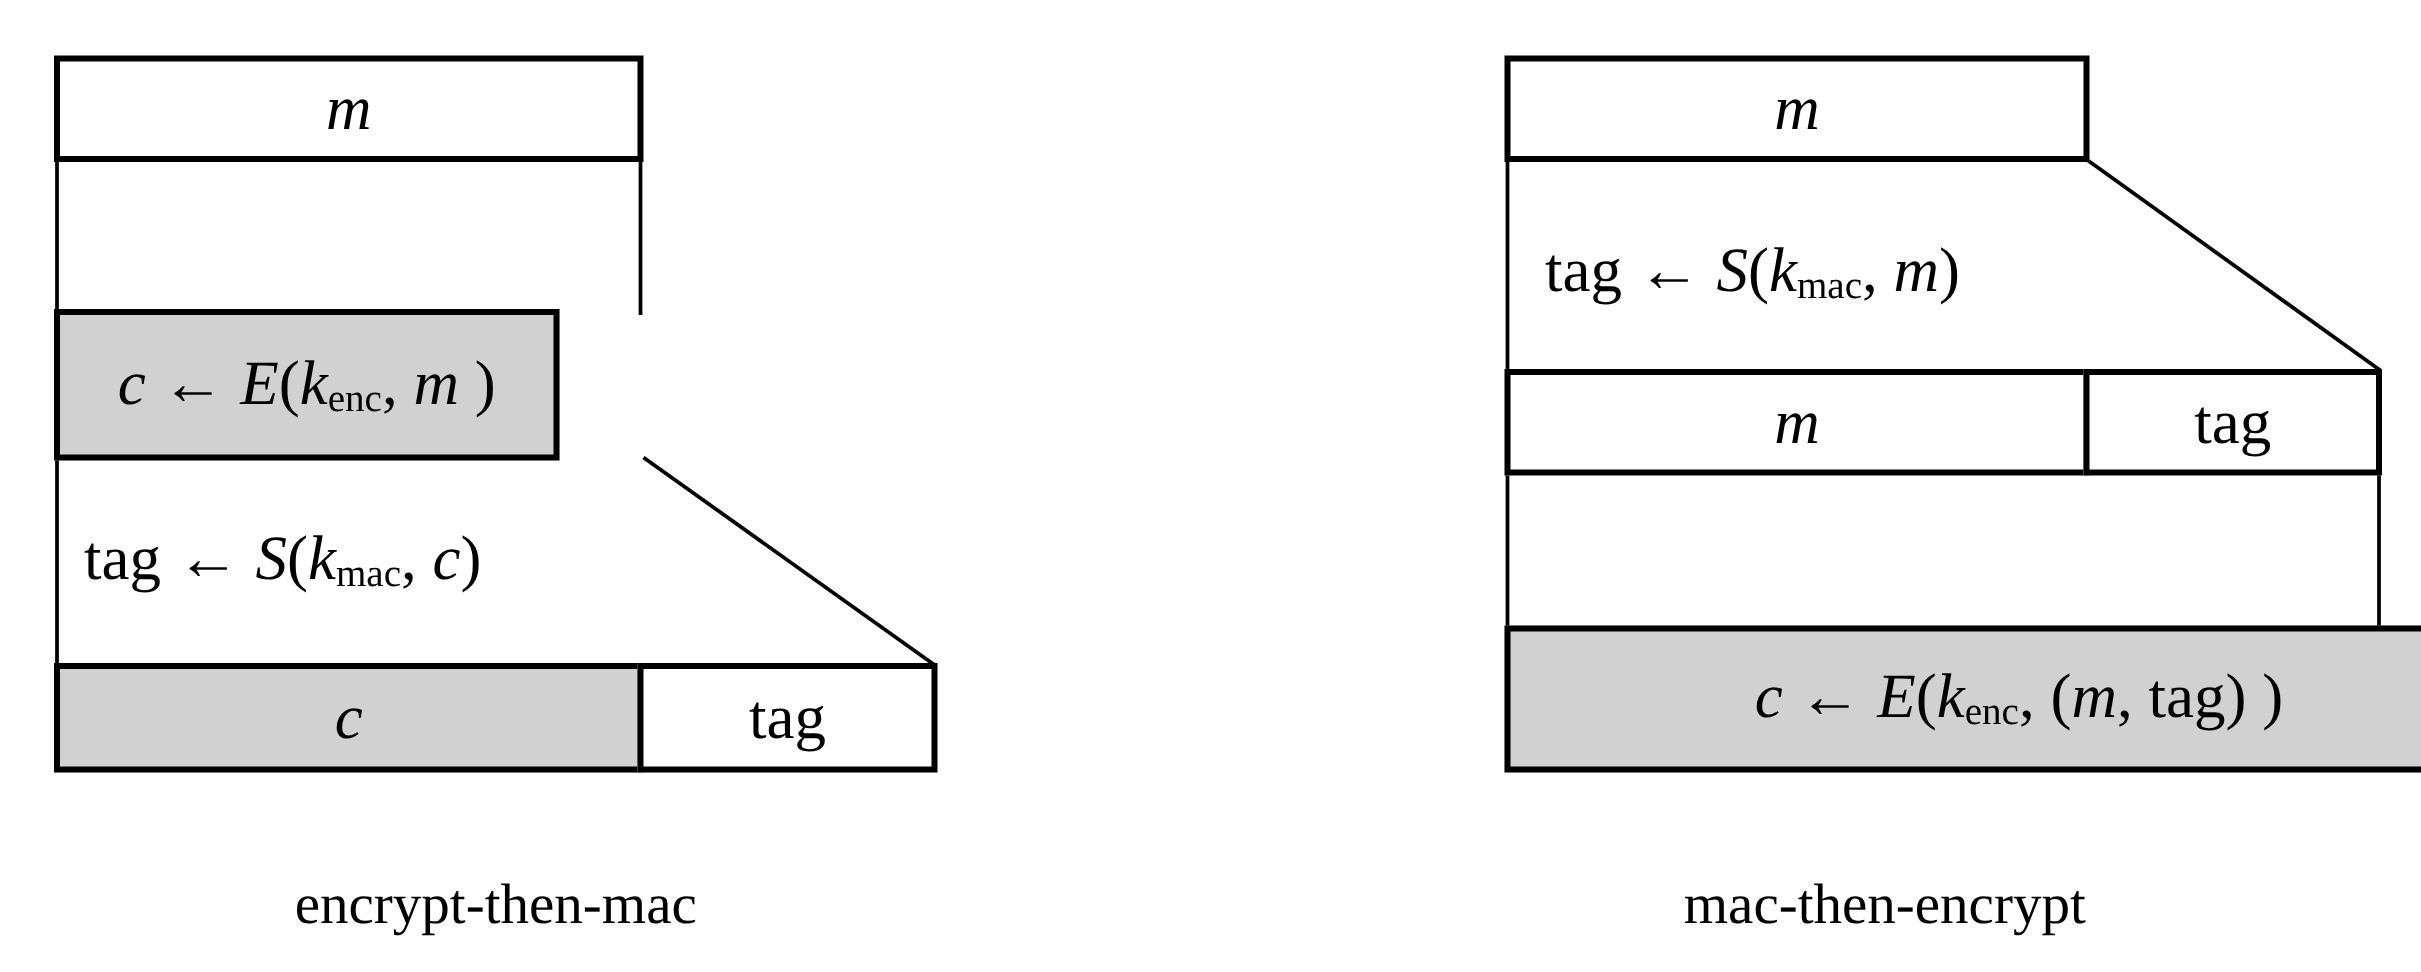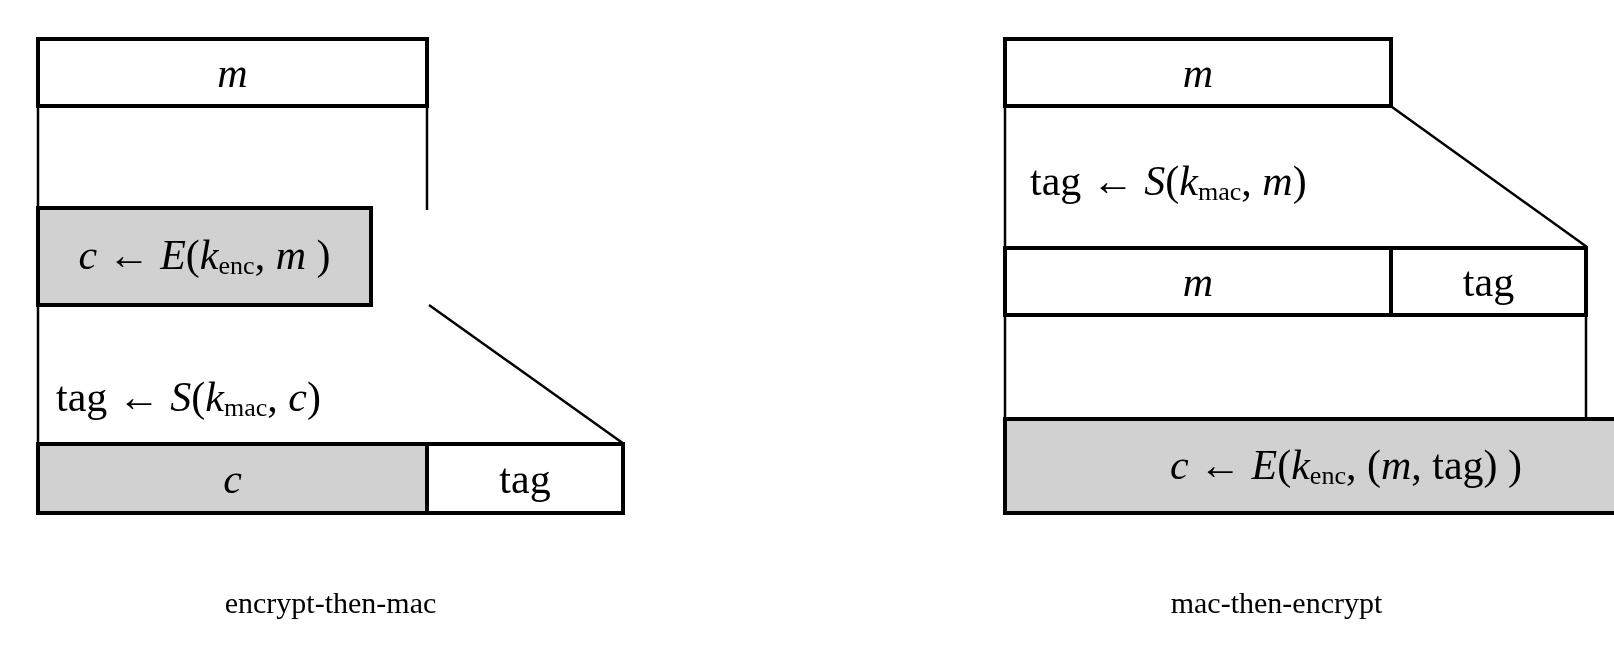--- a/index.html
+++ b/index.html
@@ -49,21 +49,21 @@
   .it { font-style: italic; }
   .rm { font-style: normal; }
   .sub {
     font-style: normal;
     font-size: 0.62em;
     vertical-align: -0.18em;
     letter-spacing: 0;
   }
   .caption {
     position: absolute;
-    font-size: 30px;
+    font-size: 38px;
     text-align: center;
     line-height: 50px;
   }
 </style>
 </head>
 <body>
 
 <div class="canvas">
 
   <svg class="lines-layer" viewBox="0 0 1614 648" xmlns="http://www.w3.org/2000/svg">
@@ -82,21 +82,21 @@
   <div>
 
     <div class="box" style="left:36px; top:37px; width:393px; height:71px;">
       <span class="math"><span class="it">m</span></span>
     </div>
 
     <div class="box gray" style="left:36px; top:206px; width:337px; height:101px;">
       <span class="math"><span class="it">c</span><span class="rm"> ← </span><span class="it">E</span><span class="rm">(</span><span class="it">k</span><span class="sub">enc</span><span class="rm">, </span><span class="it">m</span><span class="rm"> )</span></span>
     </div>
 
-    <div class="free-text math" style="left:56px; top:348px; width:420px; line-height:50px;margin-top:24px;"><span class="rm">tag ← </span><span class="it">S</span><span class="rm">(</span><span class="it">k</span><span class="sub">mac</span><span class="rm">, </span><span class="it">c</span><span class="rm">)</span></div>
+    <div class="free-text math" style="left:56px; top:348px; width:420px; line-height:50px;"><span class="rm">tag ← </span><span class="it">S</span><span class="rm">(</span><span class="it">k</span><span class="sub">mac</span><span class="rm">, </span><span class="it">c</span><span class="rm">)</span></div>
 
     <div class="box gray" style="left:36px; top:442px; width:393px; height:73px;">
       <span class="math"><span class="it">c</span></span>
     </div>
 
     <div class="box" style="left:425px; top:442px; width:200px; height:73px;">
       <span class="math"><span class="rm">tag</span></span>
     </div>
 
     <div class="caption" style="left:36px; top:578px; width:589px;">encrypt-then-mac</div>
@@ -115,16 +115,16 @@
     </div>
 
     <div class="box" style="left:1389px; top:246px; width:199px; height:71px;">
       <span class="math"><span class="rm">tag</span></span>
     </div>
 
     <div class="box gray" style="left:1003px; top:417px; width:686px; height:98px;">
       <span class="math"><span class="it">c</span><span class="rm"> ← </span><span class="it">E</span><span class="rm">(</span><span class="it">k</span><span class="sub">enc</span><span class="rm">,  (</span><span class="it">m</span><span class="rm">, tag) )</span></span>
     </div>
 
-    <div class="caption" style="left:984px; top:578px; width:585px;text-align:center;">mac-then-encrypt</div>
+    <div class="caption" style="left:964px; top:578px; width:585px;text-align:center;">mac-then-encrypt</div>
   </div>
 
 </div>
 
 </body></html>

